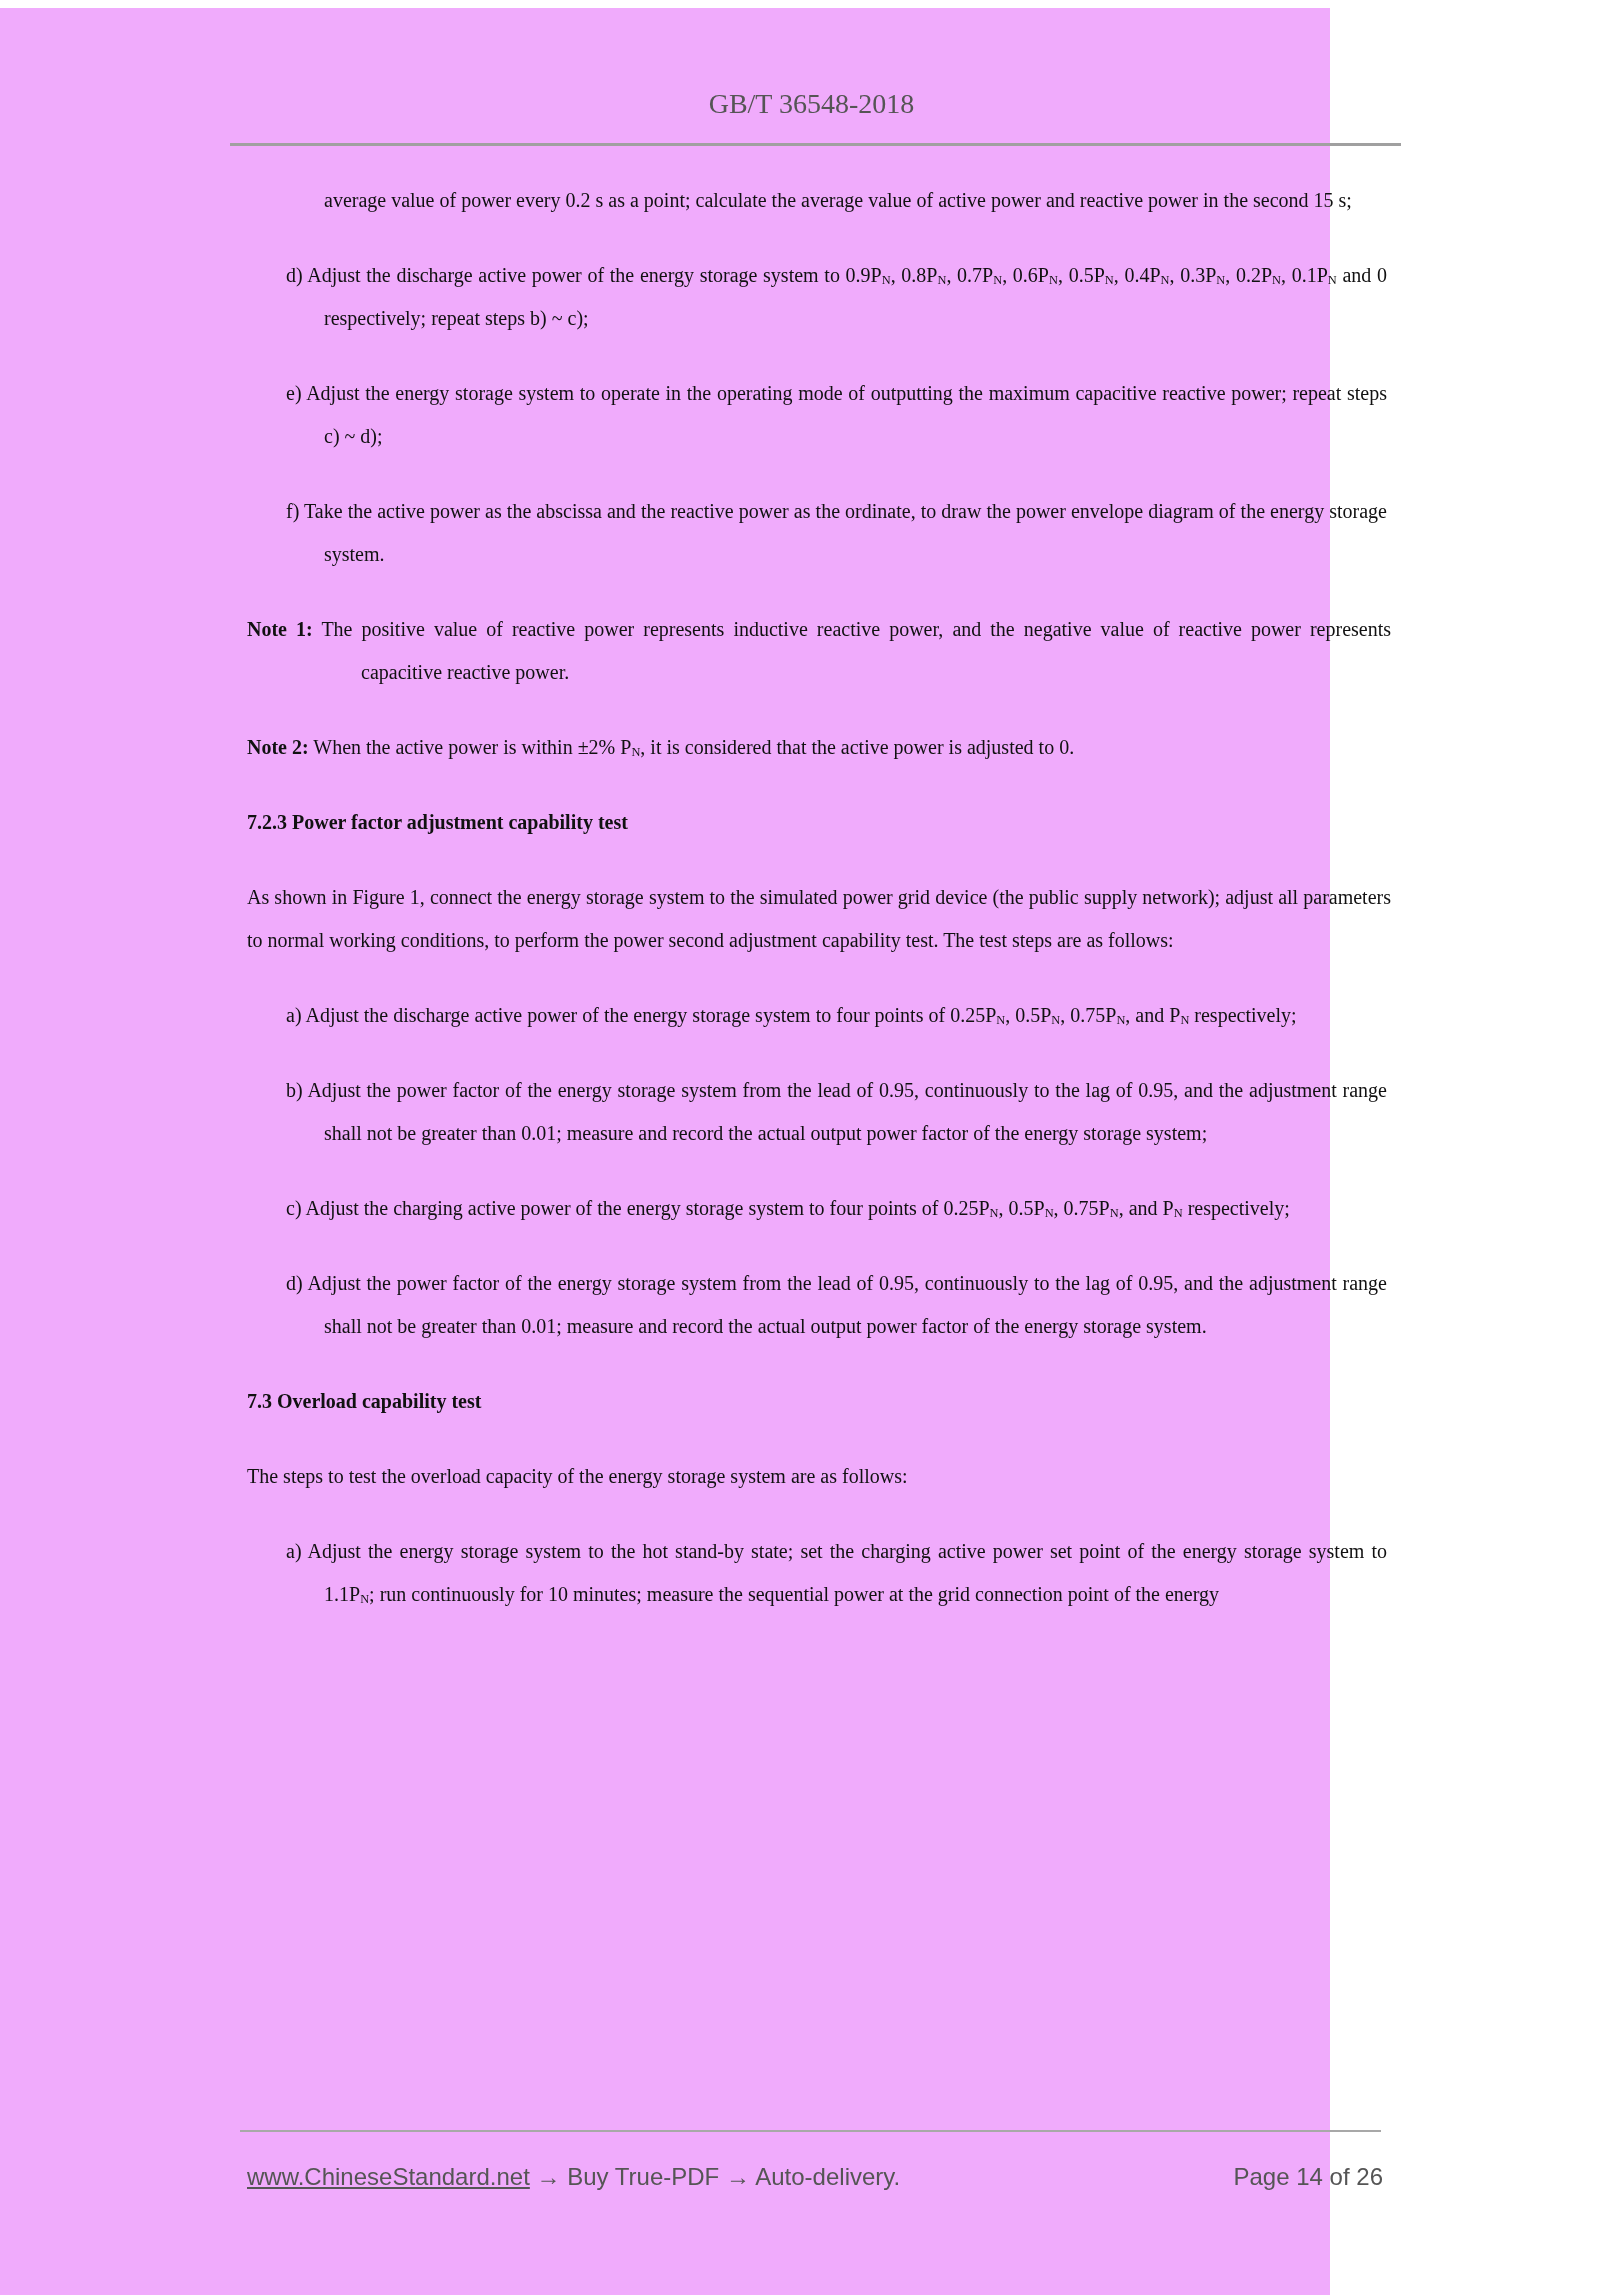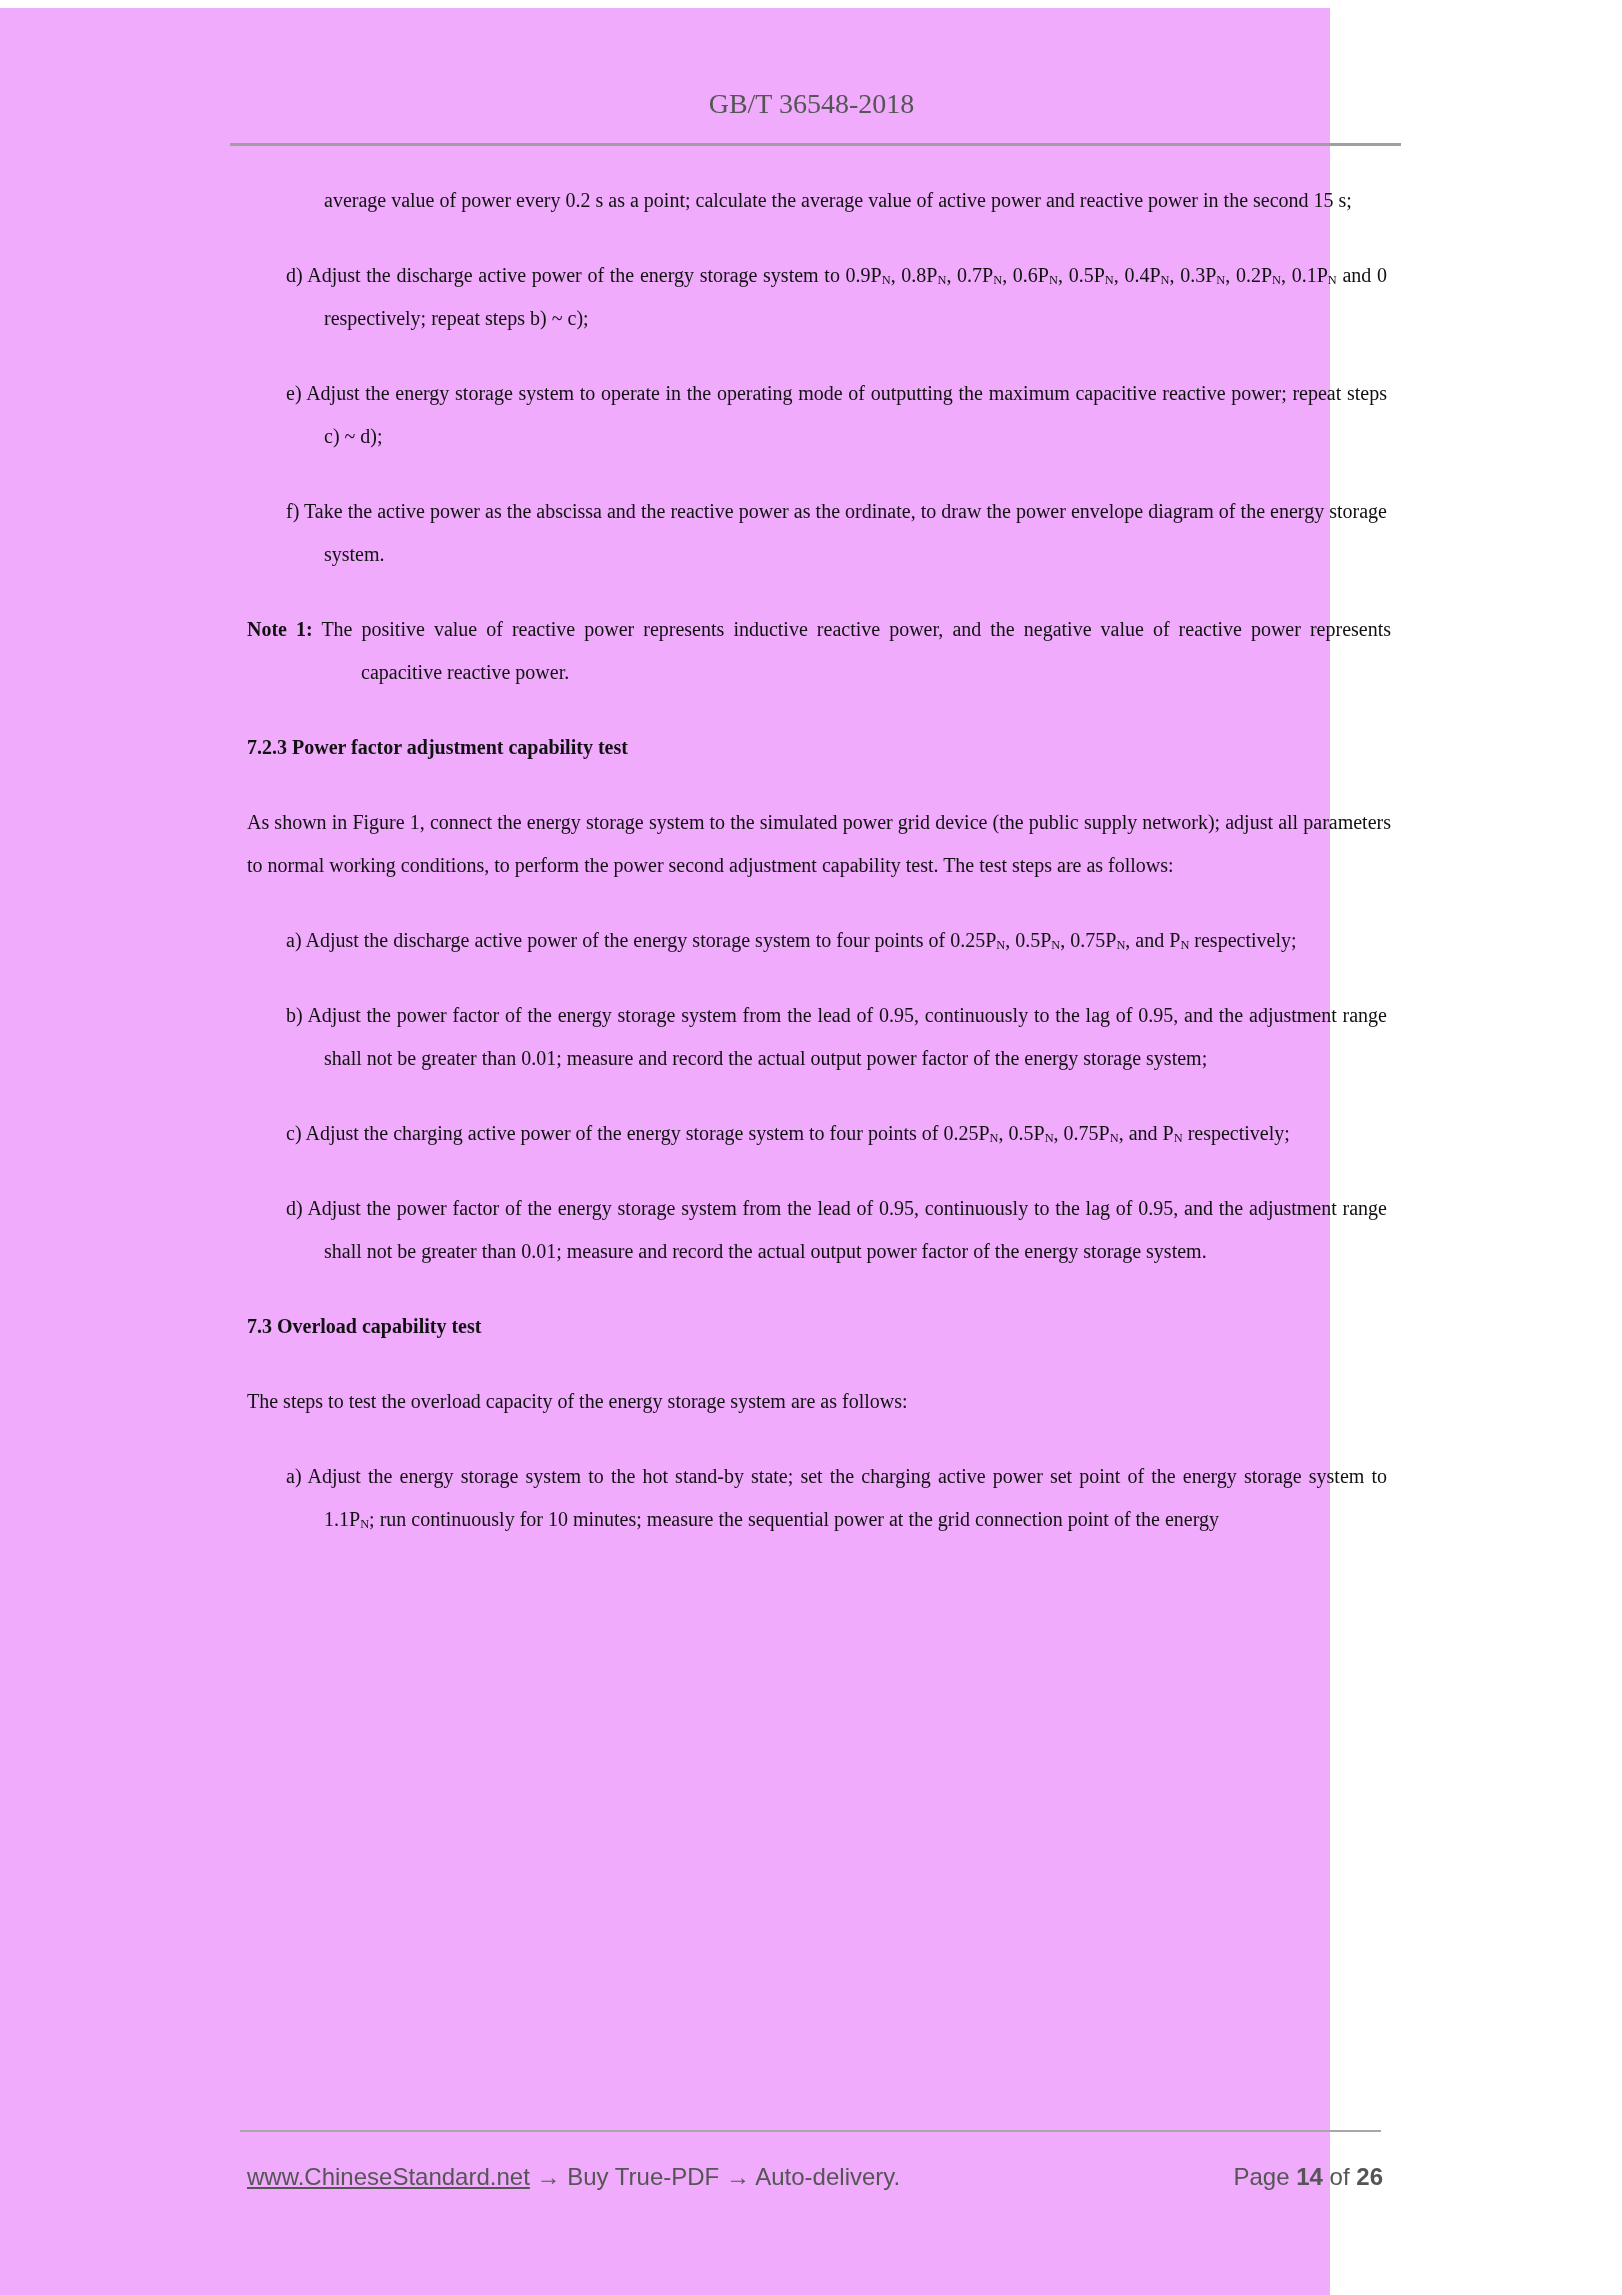--- a/index.html
+++ b/index.html
@@ -25,21 +25,21 @@
   sub { font-size: 0.62em; vertical-align: -0.18em; line-height: 0; }
   .footer-rule {
     position: absolute; top: 2122px; left: 240px; width: 1141px; height: 1.7px; background: #a8a8a8;
   }
   .footer {
     position: absolute; top: 2155px; left: 247px; width: 1136px;
     font-family: "Liberation Sans", sans-serif; font-size: 24px; color: #555555;
     display: flex; justify-content: space-between; align-items: center;
   }
   .footer a { color: #555555; text-decoration: underline; }
-  .footer .pg b { font-weight: bold; }
+  .footer .pg b { font-weight: normal; }
 </style>
 </head>
 <body>
 
 <div class="page">
 
   <div class="header-title">GB/T 36548-2018</div>
   <div class="header-rule"></div>
 
   <div class="body-text">
@@ -61,20 +61,24 @@
     <p class="item">
       <span>f)</span>
       <span>Take the active power as the abscissa and the reactive power as the ordinate, to draw the power envelope diagram of the energy storage system.</span>
     </p>
 
     <p class="note">
       <b>Note 1:</b>
       <span>The positive value of reactive power represents inductive reactive power, and the negative value of reactive power represents capacitive reactive power.</span>
     </p>
 
+    <p class="note">
+      <b>Note 2:</b>
+      <span>When the active power is within ±2% P</span><sub>N</sub><span>, it is considered that the active power is adjusted to 0.</span>
+    </p>
 
     <p class="heading">7.2.3 Power factor adjustment capability test</p>
 
     <p class="p">As shown in Figure 1, connect the energy storage system to the simulated power grid device (the public supply network); adjust all parameters to normal working conditions, to perform the power second adjustment capability test. The test steps are as follows:</p>
 
     <p class="item">
       <span>a)</span>
       <span>Adjust the discharge active power of the energy storage system to four points of</span>
       <span>0.25P</span><sub>N</sub>,
       <span>0.5P</span><sub>N</sub>,

